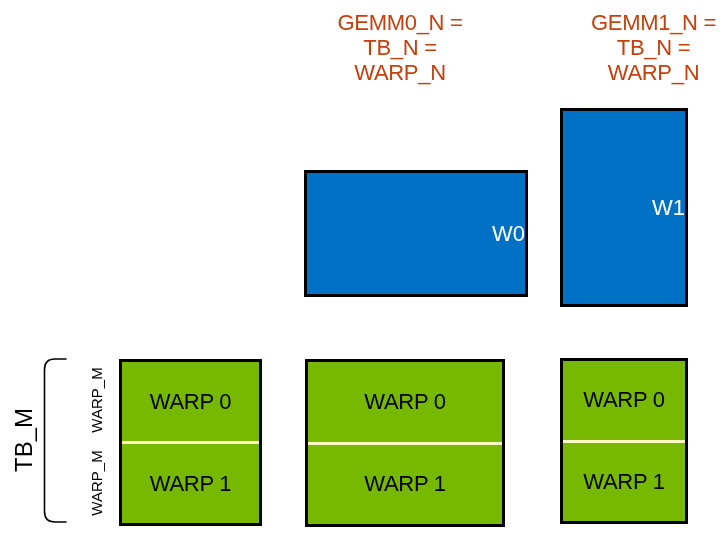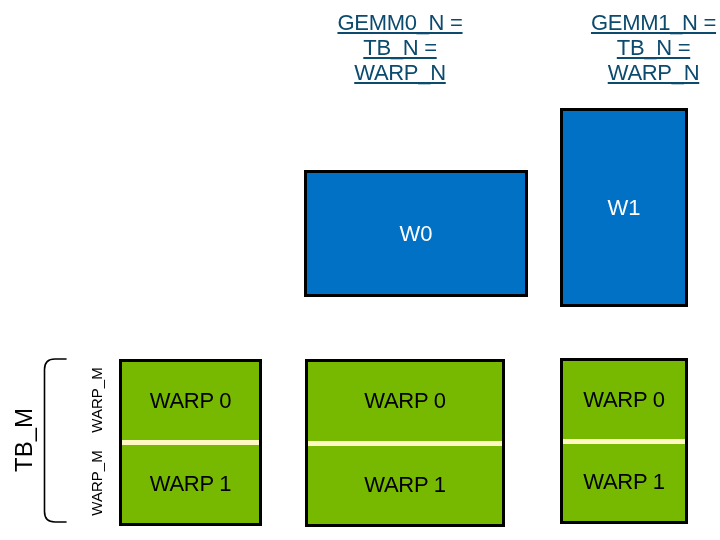--- a/index.html
+++ b/index.html
@@ -3,43 +3,43 @@
 <meta charset="utf-8">
 <style>
   html,body{margin:0;padding:0;background:#ffffff;}
   #canvas{
     position:relative;width:720px;height:540px;background:#ffffff;overflow:hidden;
     font-family:"Liberation Sans",sans-serif;color:#000;
   }
   .hdr{
     position:absolute;top:10px;text-align:center;
     font-size:22px;line-height:25px;letter-spacing:-0.3px;
-    white-space:pre-line;color:#0c4a6e;text-decoration:underline;
+    white-space:pre-line;color:#c2410c;
   }
   #hdr0{left:300px;width:200px;}
   #hdr1{left:566px;width:175px;}
   .bluebox{
     position:absolute;background:#0071C5;border:3px solid #000;
-    display:flex;align-items:center;justify-content:center;
+    display:flex;align-items:center;justify-content:flex-end;
     color:#fff;font-size:22px;box-sizing:border-box;
   }
   #w0{left:304px;top:170px;width:224px;height:127px;}
   #w1{left:560px;top:108px;width:128px;height:199px;}
   .greencol{
     position:absolute;background:#76B900;border:3px solid #000;
     display:flex;flex-direction:column;box-sizing:border-box;
   }
   #gcol0{left:119px;top:359px;width:143px;height:167px;}
   #gcol1{left:305px;top:359px;width:200px;height:168px;}
   #gcol2{left:560px;top:358px;width:128px;height:166px;}
   .gcell{
     flex:1;display:flex;align-items:center;justify-content:center;
     color:#000000;font-size:22px;letter-spacing:-0.3px;
   }
-  .gcell + .gcell{border-top:5px solid #fef9c3;}
+  .gcell + .gcell{border-top:3px solid #fef9c3;}
   .rot{
     position:absolute;transform:rotate(-90deg);transform-origin:center center;
     text-align:center;white-space:nowrap;color:#000;
   }
   #tbm{left:-26px;top:425px;width:100px;height:30px;font-size:24px;line-height:30px;}
   #warpm0{left:57px;top:391px;width:80px;height:18px;font-size:15px;line-height:18px;}
   #warpm1{left:57px;top:474px;width:80px;height:18px;font-size:15px;line-height:18px;}
   #bracket{position:absolute;left:38px;top:352px;width:34px;height:178px;}
 </style>
 </head>

